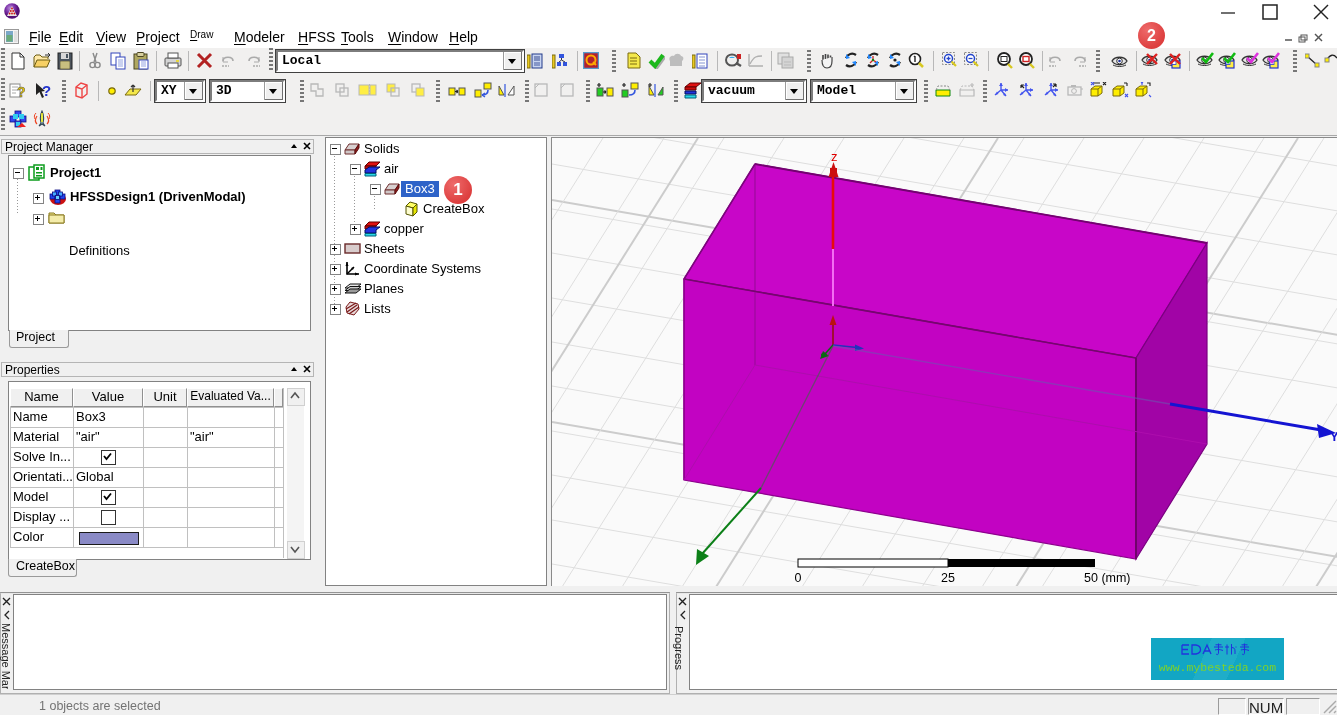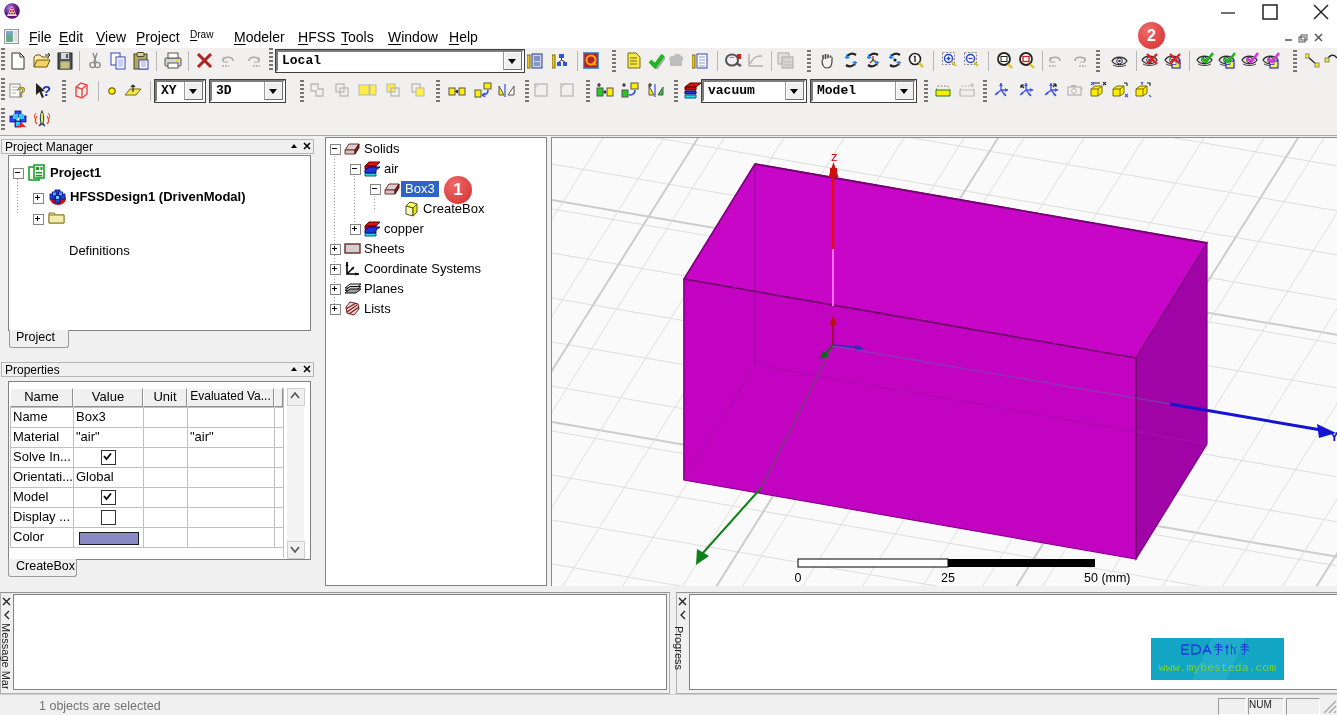--- a/index.html
+++ b/index.html
@@ -840,21 +840,21 @@
 <path d="M59 4 H68 M60.5 1.8 H66.5 M63.5 0.5 V9 C63.5 12,62.5 12,61 11 M60 7 C62 6.3,65 6.3,68 7.5"></path>
 </g>
 </svg>
 <div class="abs" style="left:0;top:23px;width:133px;text-align:center;font-size:11.5px;color:#7fd22a;font-family:'Liberation Mono',monospace;white-space:nowrap;">www.mybesteda.com</div>
 </div>
 </div>
 
 <div class="abs" style="left:0;top:694px;width:1337px;height:21px;background:#f0f0f0;border-top:1px solid #cfcfcf;">
   <div class="abs" style="left:3px;top:4px;font-size:12.5px;color:#737373;margin-left:36px;">1 objects are selected</div>
   <div class="abs" style="left:1218px;top:3px;width:26px;height:15px;border:1px solid;border-color:#9b9b9b #fff #fff #9b9b9b;"></div>
-  <div class="abs" style="left:1248px;top:3px;width:34px;height:15px;border:1px solid;border-color:#9b9b9b #fff #fff #9b9b9b;font-size:10px;text-align:left;color:#222;">NUM</div>
+  <div class="abs" style="left:1248px;top:3px;width:34px;height:15px;border:1px solid;border-color:#9b9b9b #fff #fff #9b9b9b;font-size:15px;text-align:right;color:#222;">NUM</div>
   <div class="abs" style="left:1286px;top:3px;width:32px;height:15px;border:1px solid;border-color:#9b9b9b #fff #fff #9b9b9b;"></div>
   <svg class="abs" style="left:1323px;top:2px" width="14" height="17" viewBox="0 0 14 17">
     <line x1="13" y1="4" x2="1" y2="16" stroke="#aaa" stroke-width="1.5"></line>
     <line x1="13" y1="9" x2="6" y2="16" stroke="#aaa" stroke-width="1.5"></line>
     <line x1="13" y1="14" x2="11" y2="16" stroke="#aaa" stroke-width="1.5"></line>
   </svg>
 </div>
 
 </div>
 

